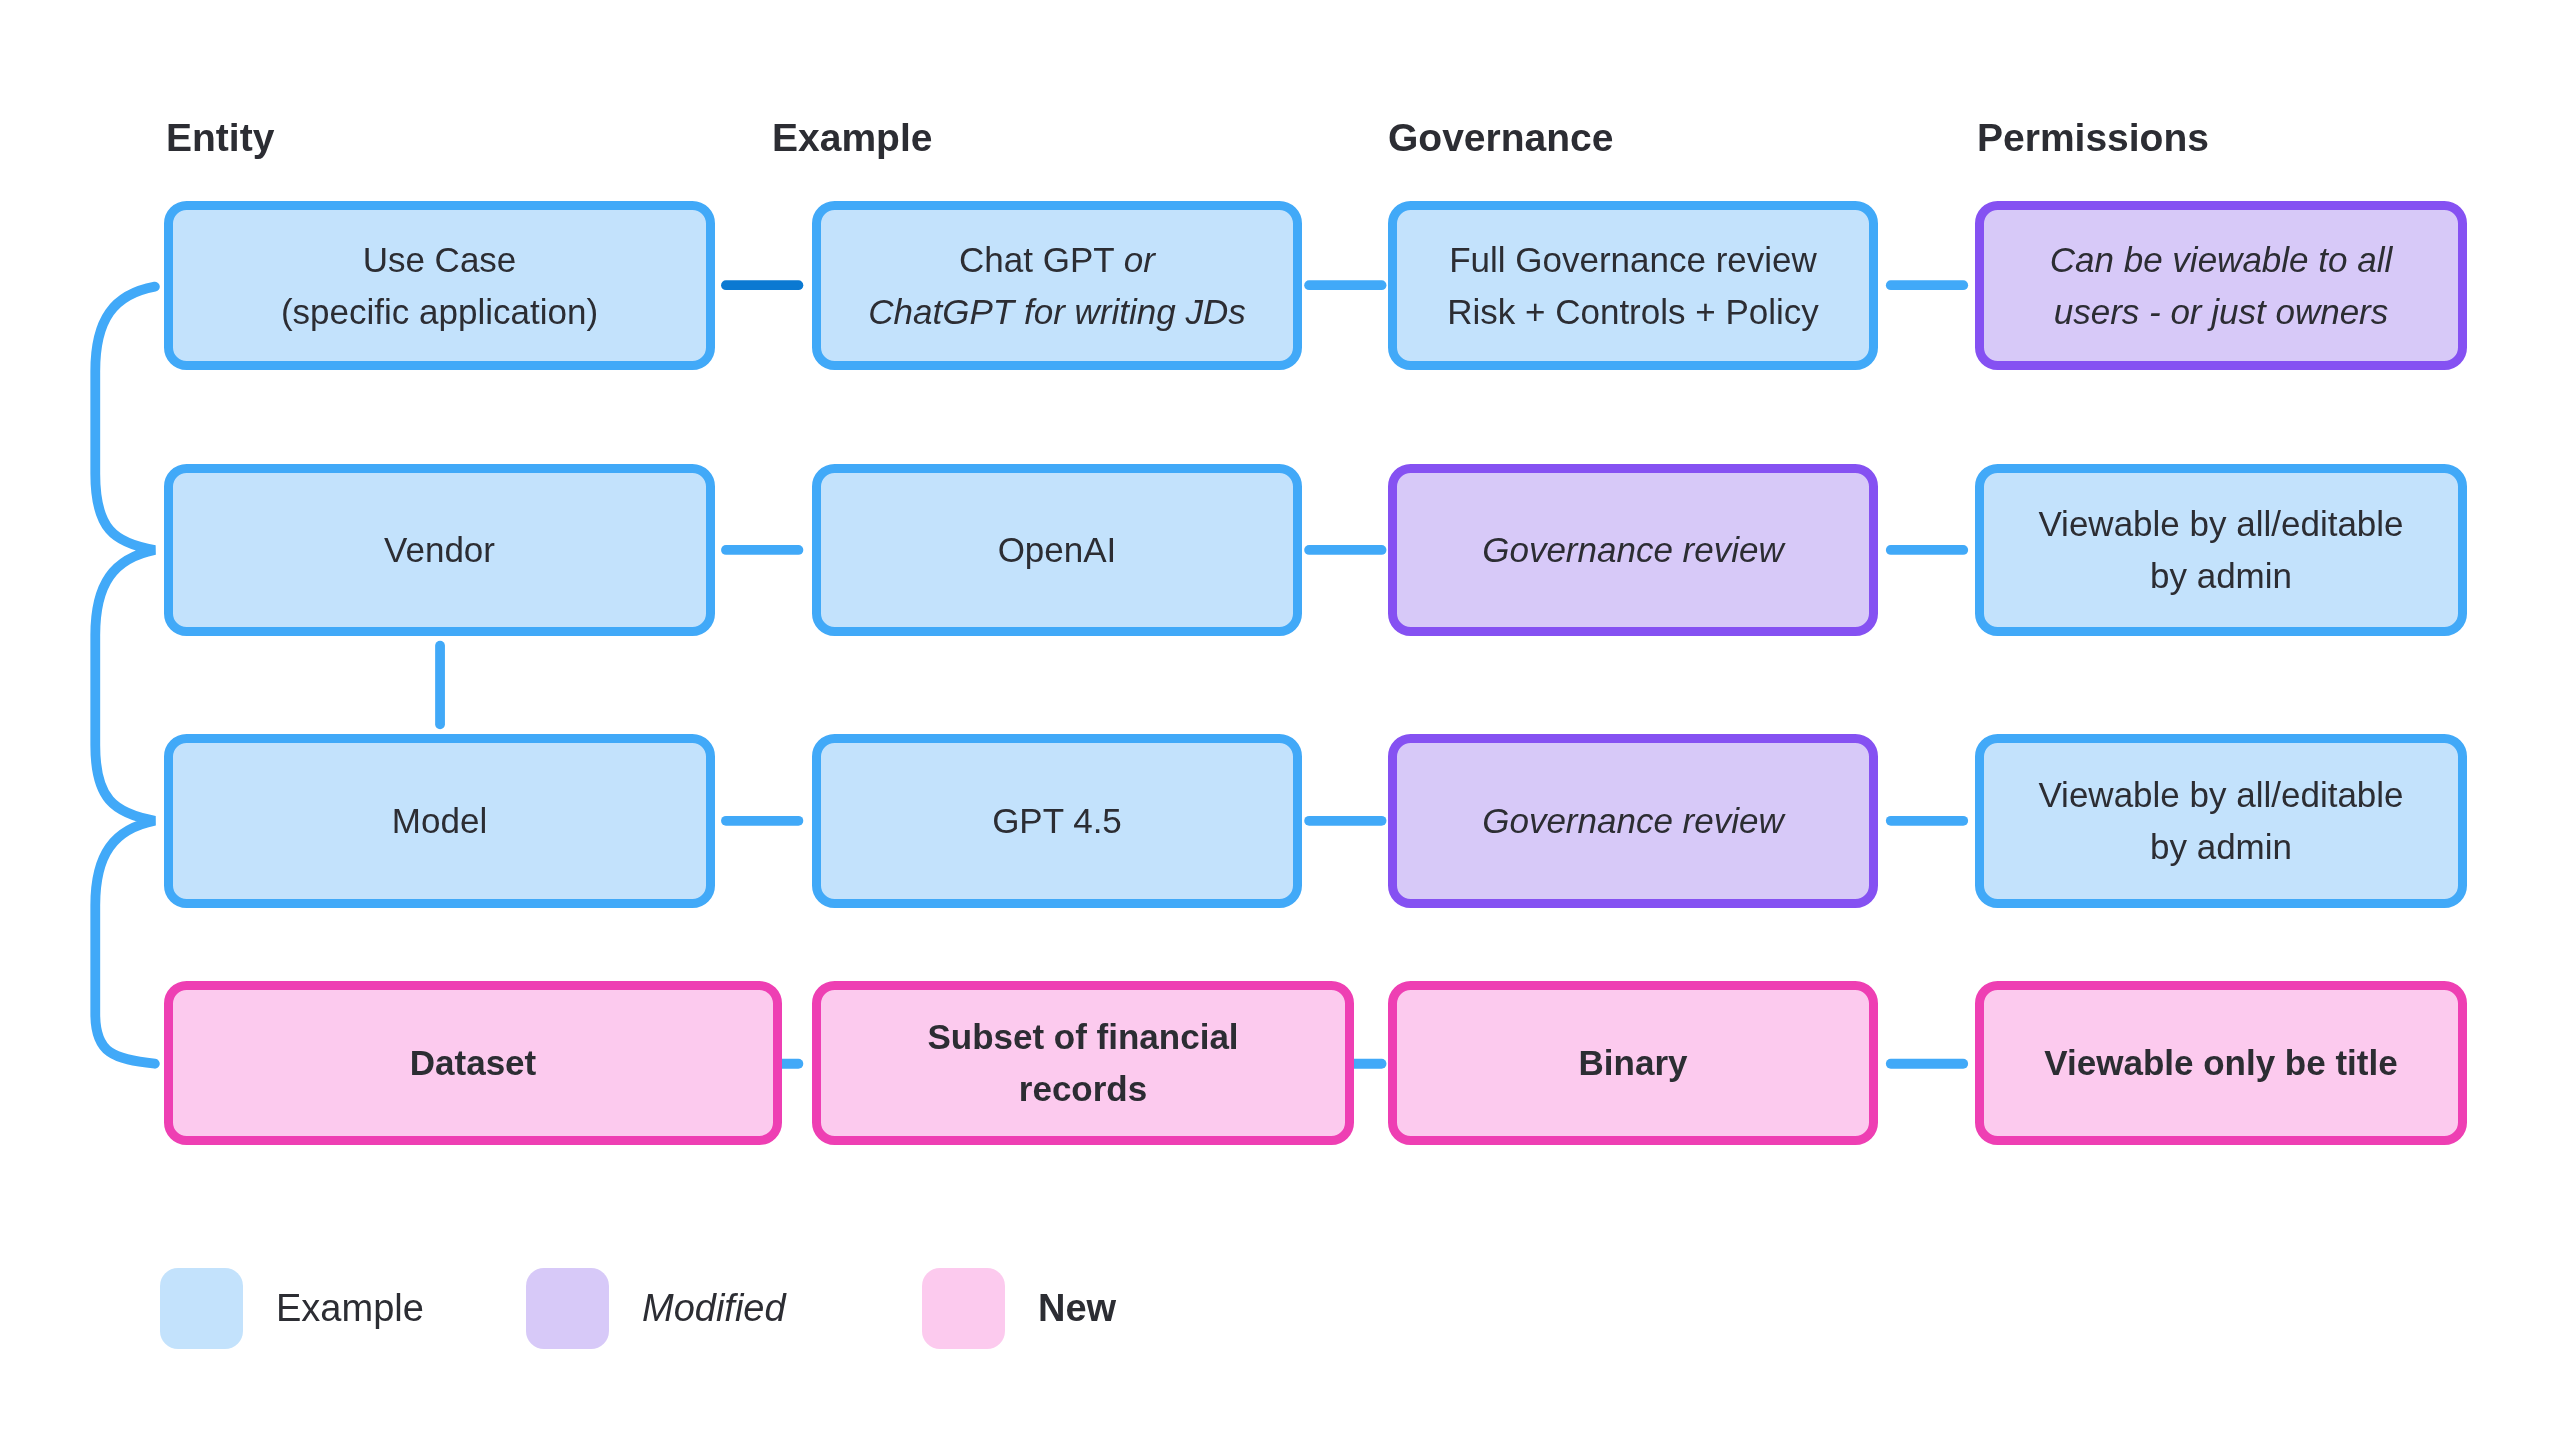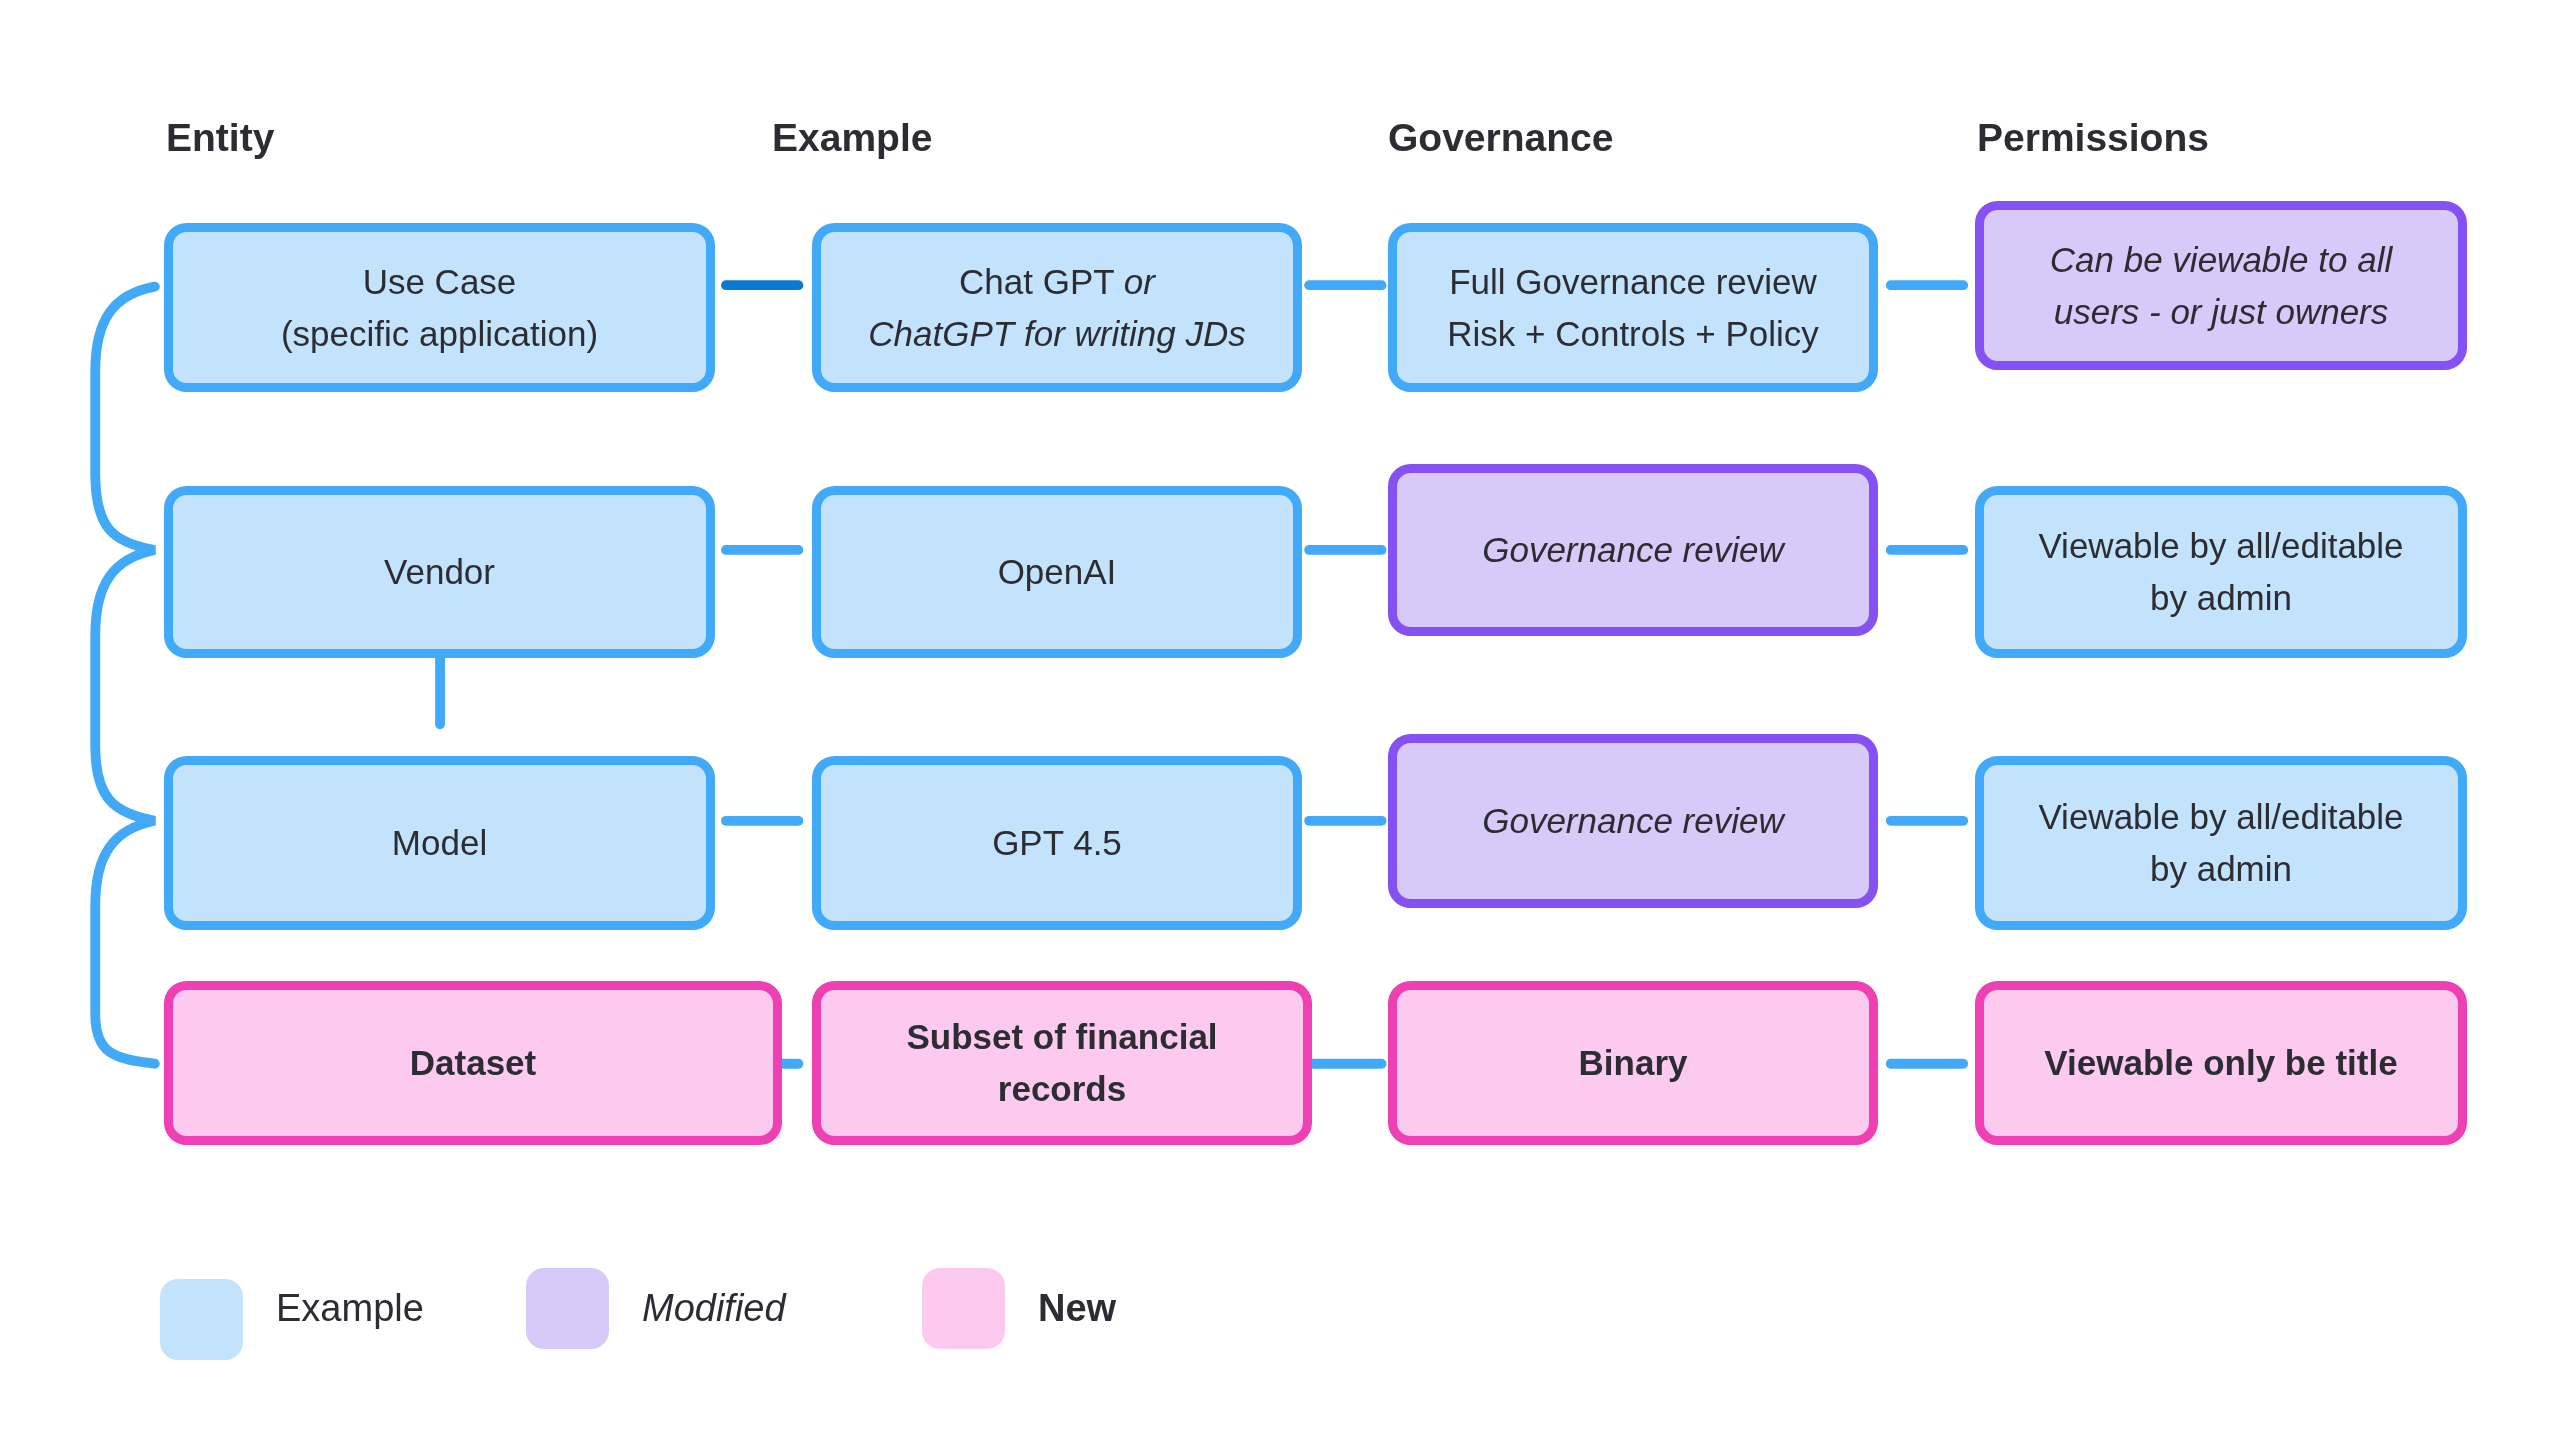--- a/index.html
+++ b/index.html
@@ -50,21 +50,20 @@
     justify-content: center;
     text-align: center;
     font-size: 35px;
     line-height: 52px;
     font-weight: 400;
   }
   .box .line { display: block; white-space: nowrap; }
   .b-existing {
     border-color: var(--existing-border, #41a9f8);
     background: var(--existing-fill, #c3e2fc);
-    margin-top: 22px;
   }
   .b-modified {
     border-color: var(--modified-border, #8551f2);
     background: var(--modified-fill, #d7c9f8);
   }
   .b-new {
     border-color: var(--new-border, #ee3fb3);
     background: var(--new-fill, #fccaee);
   }
   .it { font-style: italic; }
@@ -182,21 +181,21 @@
     <span class="line it">Governance review</span>
   </div>
   <div class="box b-existing" style="left:1975px;top:734px;width:492px;height:174px">
     <span class="line">Viewable by all/editable</span>
     <span class="line">by admin</span>
   </div>
 
   <div class="box b-new bold" style="left:164px;top:981px;width:618px;height:164px">
     <span class="line">Dataset</span>
   </div>
-  <div class="box b-new bold" style="left:812px;top:981px;width:500px;height:164px">
+  <div class="box b-new bold" style="left:812px;top:981px;width:542px;height:164px">
     <span class="line">Subset of financial</span>
     <span class="line">records</span>
   </div>
   <div class="box b-new bold" style="left:1388px;top:981px;width:490px;height:164px">
     <span class="line">Binary</span>
   </div>
   <div class="box b-new bold" style="left:1975px;top:981px;width:492px;height:164px">
     <span class="line">Viewable only be title</span>
   </div>
 

